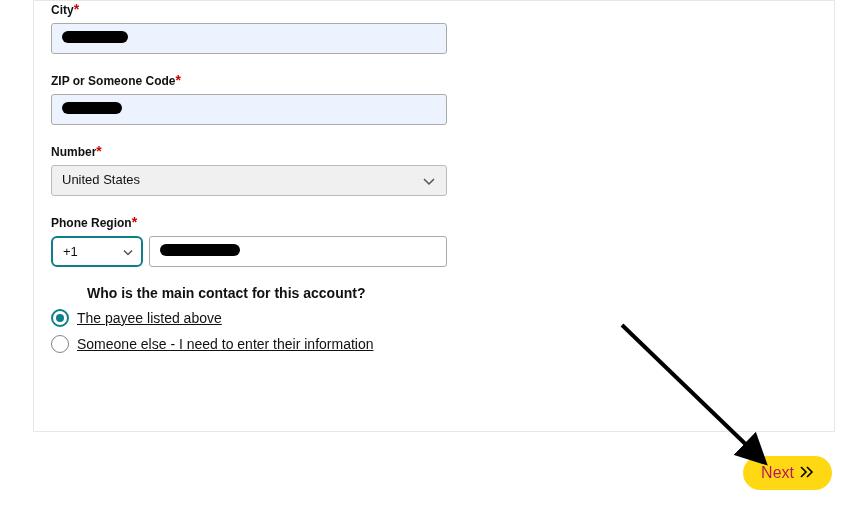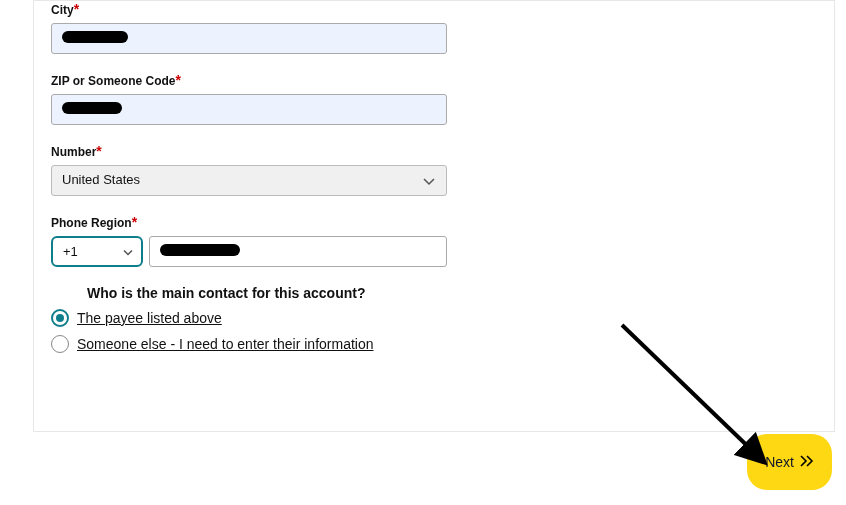--- a/index.html
+++ b/index.html
@@ -146,28 +146,28 @@
       border-radius: 10px;
       height: 12px;
     }
     .next-button {
       position: absolute;
       right: 14px;
       bottom: 15px;
       background: #ffd814;
       border: none;
       border-radius: 20px;
-      padding: 20px 18px;
-      font-size: 14px;
+      padding: 8px 18px;
+      font-size: 16px;
       font-weight: normal;
       cursor: pointer;
       display: flex;
       align-items: center;
       gap: 6px;
-      color: #0f172a;
+      color: #be185d;
     }
     .arrow-annotation {
       position: absolute;
       left: 612px;
       top: 315px;
       pointer-events: none;
     }
   </style>
 </head>
 <body>

